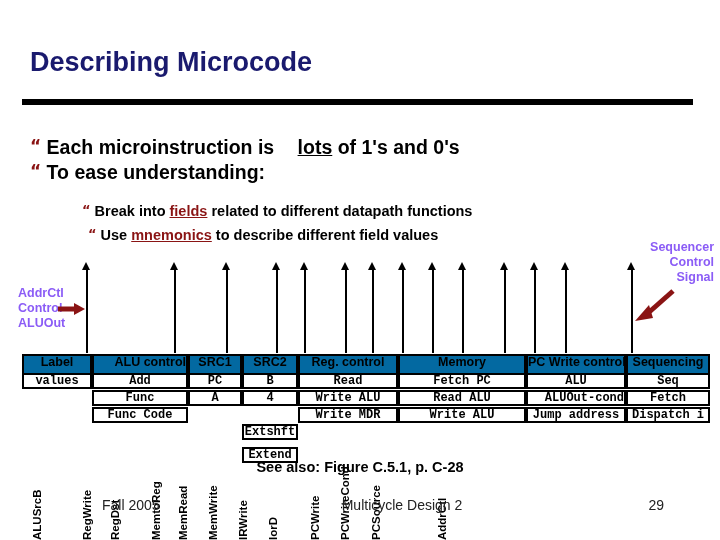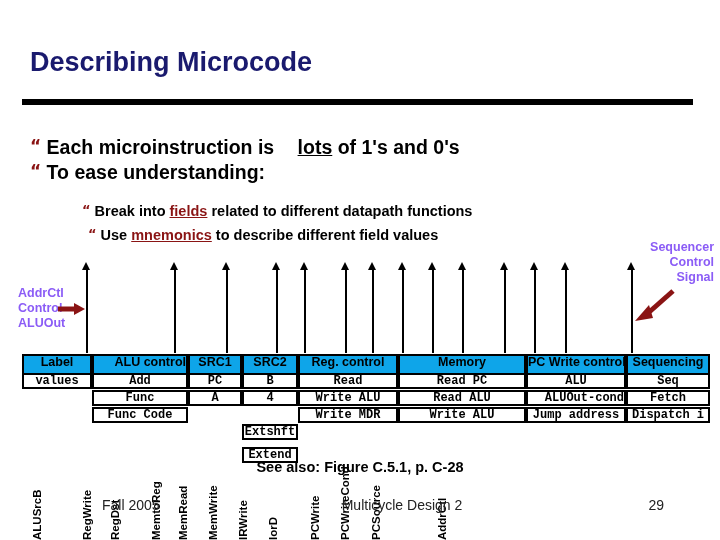--- a/index.html
+++ b/index.html
@@ -60,21 +60,21 @@
   }
   .varrow .head{
     position:absolute;left:0px;top:0px;width:0;height:0;
     border-left:4.5px solid transparent;border-right:4.5px solid transparent;
     border-bottom:8px solid #000;
   }
 
   
   #tbl{position:absolute;left:22px;top:354px;}
   .hcell{
-    position:absolute;top:0;height:24px;background:#0ea5e9;
+    position:absolute;top:0;height:24px;background:#0369a1;
     border:2px solid #000;box-sizing:border-box;
     font-size:12.5px;font-weight:bold;color:#000;
     text-align:center;line-height:12px;overflow:hidden;white-space:nowrap;
   }
   .cell{
     position:absolute;height:16px;background:#ffffff;
     border:2px solid #000;box-sizing:border-box;
     font-family:"Liberation Mono","DejaVu Sans Mono",monospace;
     font-size:12px;font-weight:bold;color:#000;
     text-align:center;line-height:12px;overflow:hidden;white-space:nowrap;
@@ -221,21 +221,21 @@
       <div class="hcell" style="left: 220px; width: 56px;">SRC2</div>
       <div class="hcell" style="left: 276px; width: 100px;">Reg. control</div>
       <div class="hcell" style="left: 376px; width: 128px;">Memory</div>
       <div class="hcell" style="left: 504px; width: 100px;">PC Write control</div>
       <div class="hcell" style="left: 604px; width: 84px;">Sequencing</div>
       <div class="cell" style="left: 0px; width: 70px; top: 19px; position: absolute;">values</div>
       <div class="cell" style="left: 70px; width: 96px; top: 19px; position: absolute;">Add</div>
       <div class="cell" style="left: 166px; width: 54px; top: 19px; position: absolute;">PC</div>
       <div class="cell" style="left: 220px; width: 56px; top: 19px; position: absolute;">B</div>
       <div class="cell" style="left: 276px; width: 100px; top: 19px; position: absolute;">Read</div>
-      <div class="cell" style="left: 376px; width: 128px; top: 19px; position: absolute;">Read PC</div>
+      <div class="cell" style="left: 376px; width: 128px; top: 19px; position: absolute;">Fetch PC</div>
       <div class="cell" style="left: 504px; width: 100px; top: 19px; position: absolute;">ALU</div>
       <div class="cell" style="left: 604px; width: 84px; top: 19px; position: absolute;">Seq</div>
       <div class="cell" style="left: 70px; width: 96px; top: 36px; position: absolute;">Func</div>
       <div class="cell" style="left: 166px; width: 54px; top: 36px; position: absolute;">A</div>
       <div class="cell" style="left: 220px; width: 56px; top: 36px; position: absolute;">4</div>
       <div class="cell" style="left: 276px; width: 100px; top: 36px; position: absolute;">Write ALU</div>
       <div class="cell" style="left: 376px; width: 128px; top: 36px; position: absolute;">Read ALU</div>
       <div class="cell" style="left: 504px; width: 100px; top: 36px; position: absolute; text-align: right;">ALUOut-cond</div>
       <div class="cell" style="left: 604px; width: 84px; top: 36px; position: absolute;">Fetch</div>
       <div class="cell" style="left: 70px; width: 96px; top: 53px; position: absolute;">Func Code</div>

